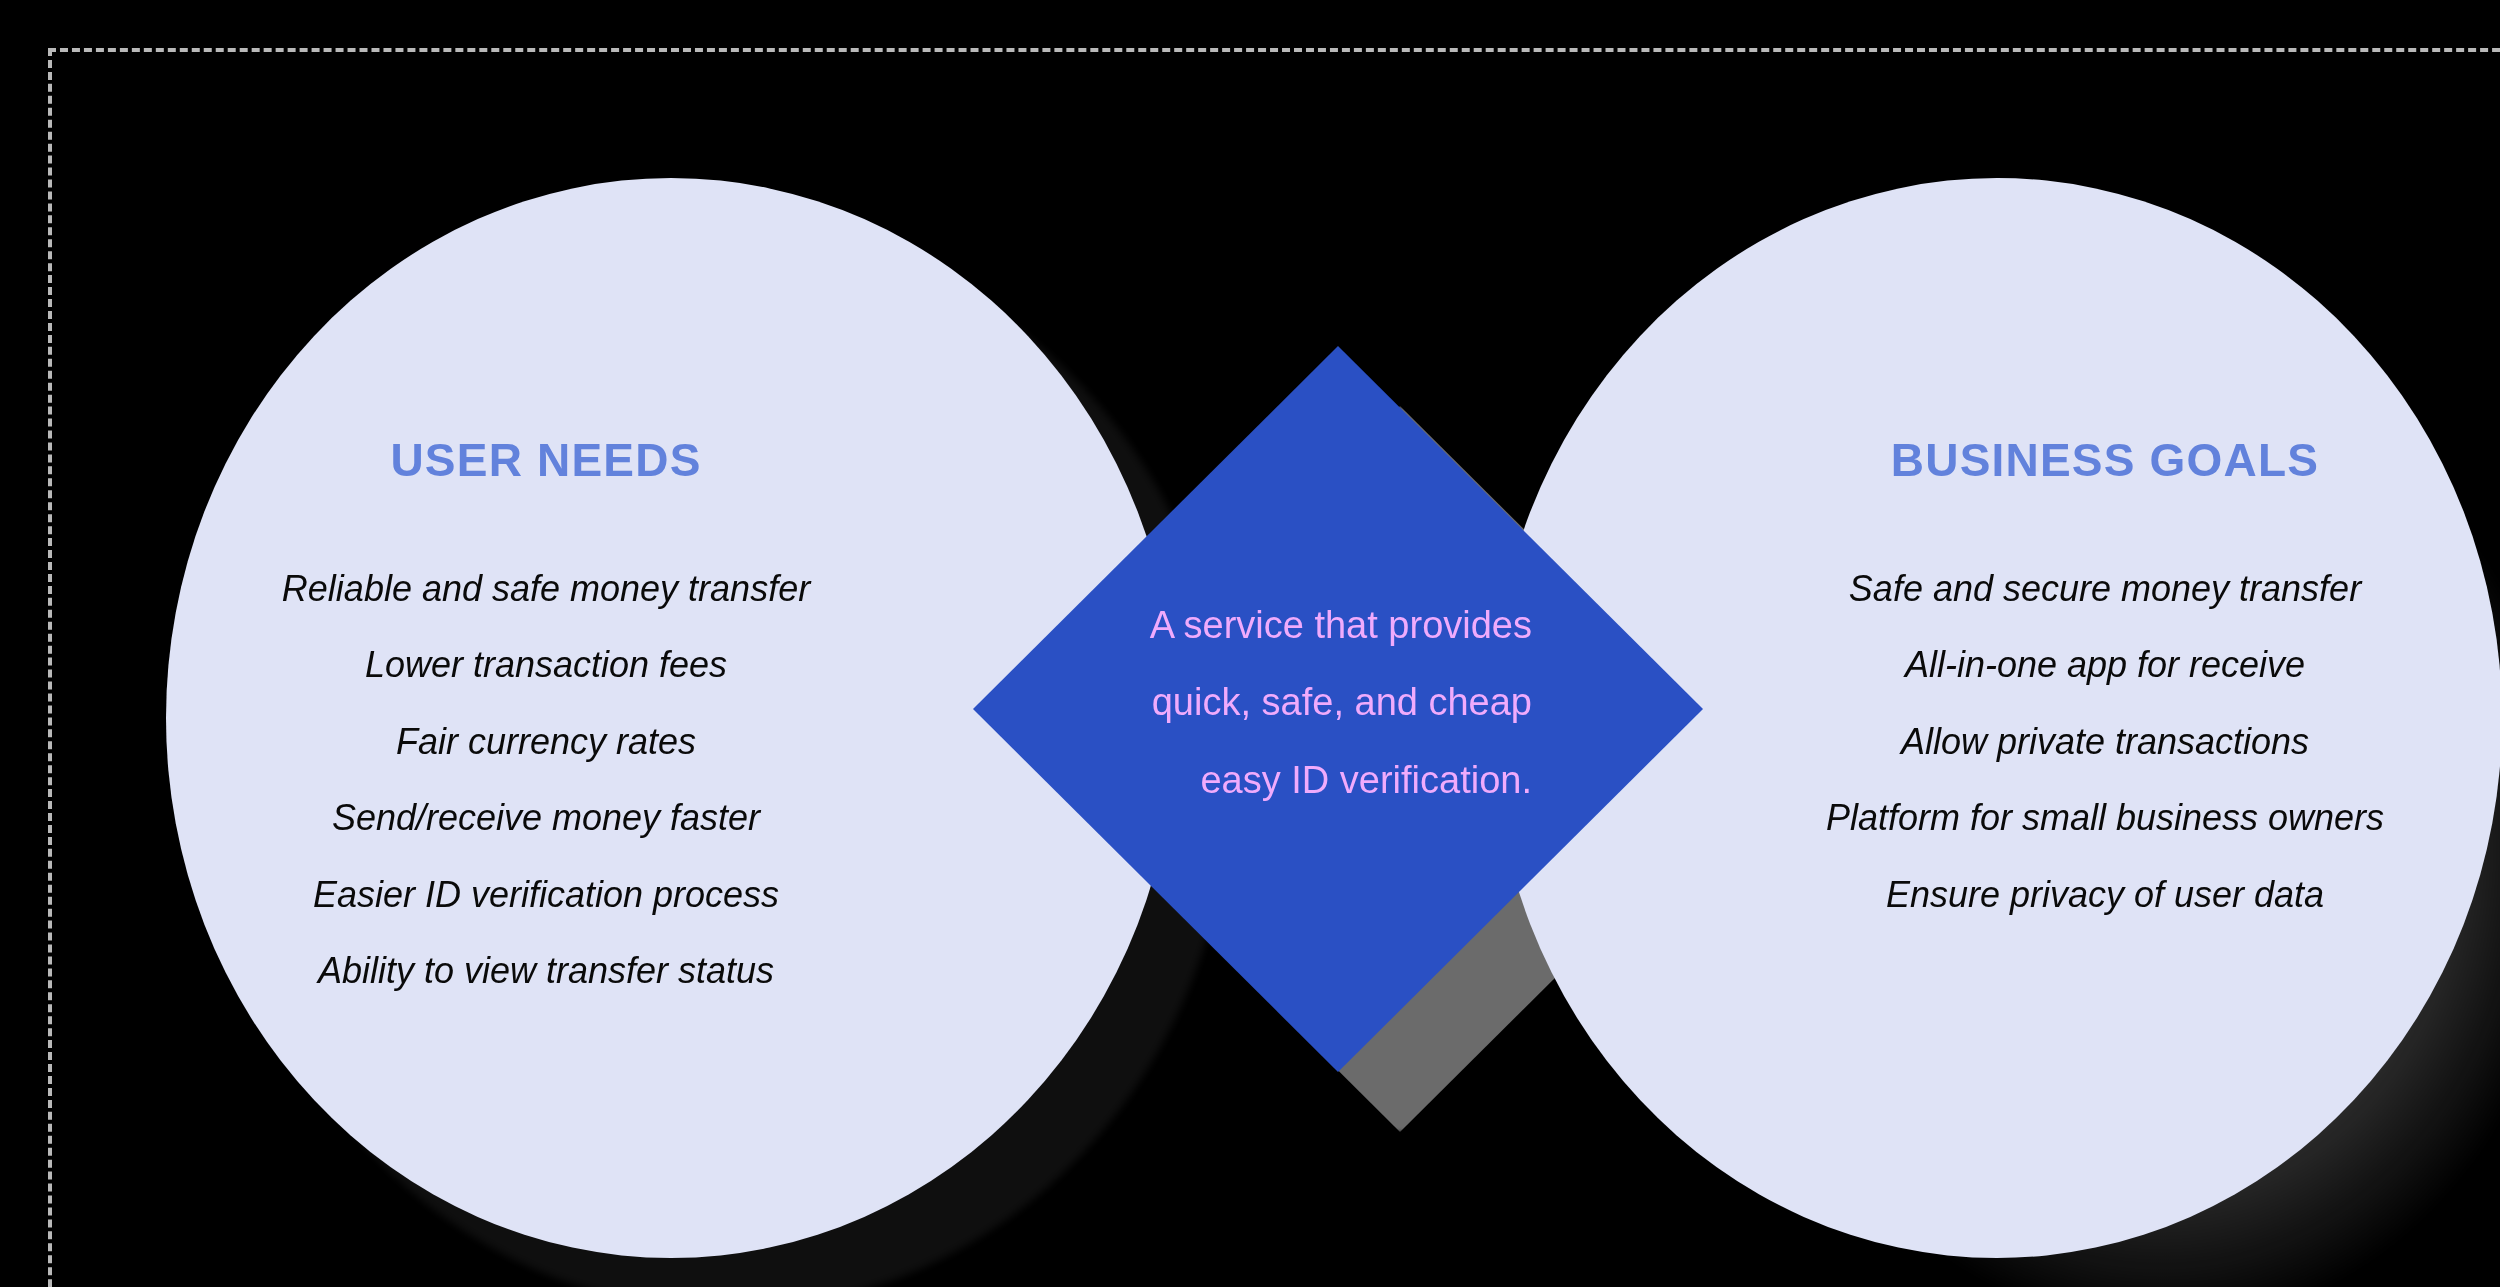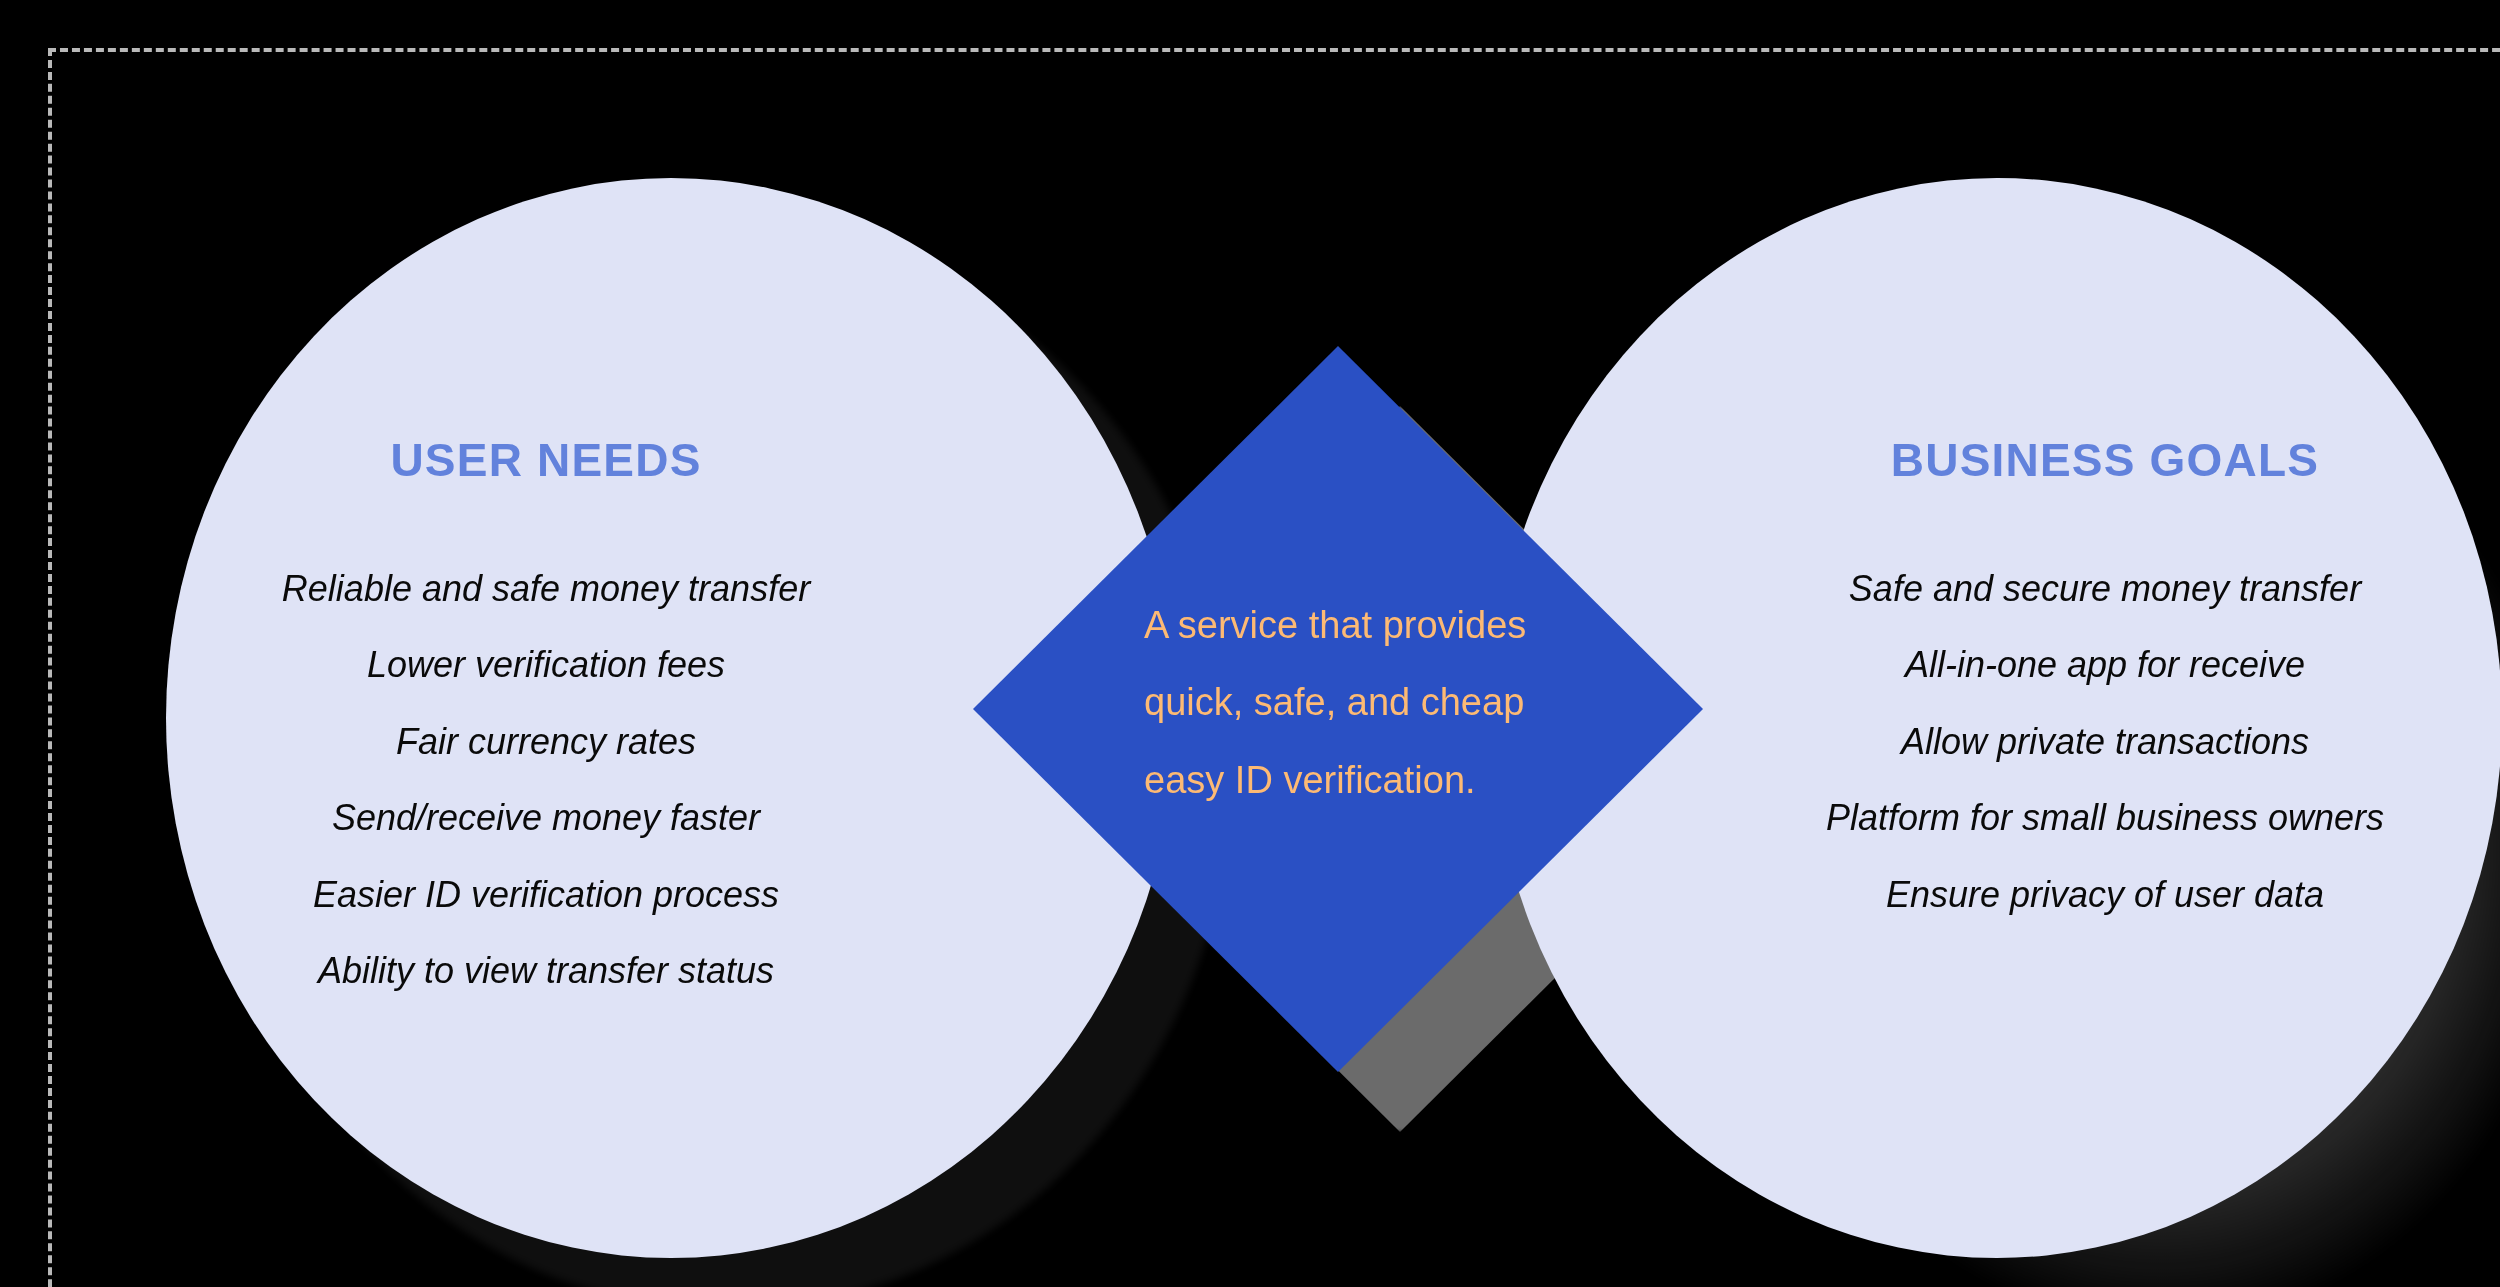--- a/index.html
+++ b/index.html
@@ -120,43 +120,43 @@
     height: 726px;
     background: #2a50c4;
     clip-path: polygon(50% 0%, 100% 50%, 50% 100%, 0% 50%);
     display: flex;
     align-items: center;
     justify-content: center;
   }
 
   #diamond-text {
     width: 420px;
-    text-align: left;
-    color: #fdba74;
+    text-align: right;
+    color: #f0abfc;
     font-size: 38px;
     line-height: 1.62;
     transform: translateY(-6px);
   }
 </style>
 </head>
 <body>
 
 <div id="canvas">
 
   <div class="shadow-layer">
     <div class="shadow-blob shadow-left-circle"></div>
     <div class="shadow-blob shadow-right-circle"></div>
     <div class="shadow-blob shadow-diamond"></div>
   </div>
 
   <div class="circle" id="left-circle">
     <div class="circle-title">USER NEEDS</div>
     <ul class="circle-list">
       <li>Reliable and safe money transfer</li>
-      <li>Lower verification fees</li>
+      <li>Lower transaction fees</li>
       <li>Fair currency rates</li>
       <li>Send/receive money faster</li>
       <li>Easier ID verification process</li>
       <li>Ability to view transfer status</li>
     </ul>
   </div>
 
   <div class="circle" id="right-circle">
     <div class="circle-title">BUSINESS GOALS</div>
     <ul class="circle-list">

